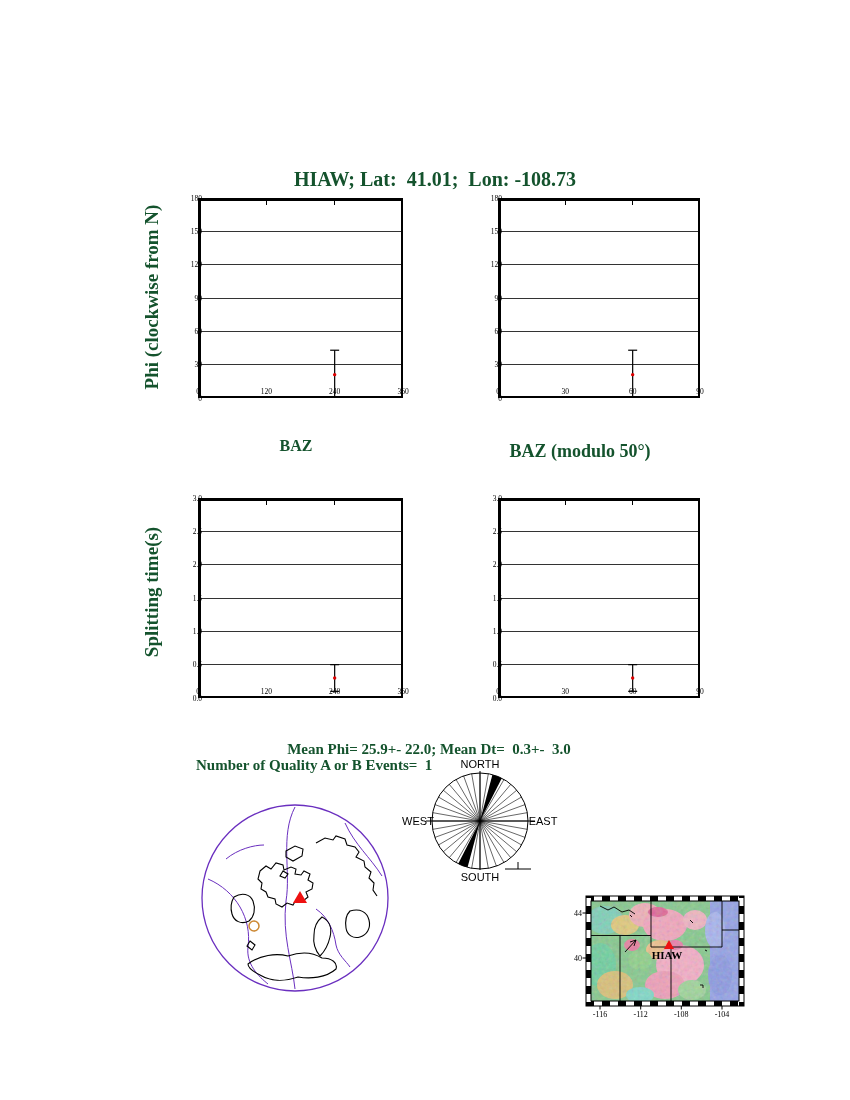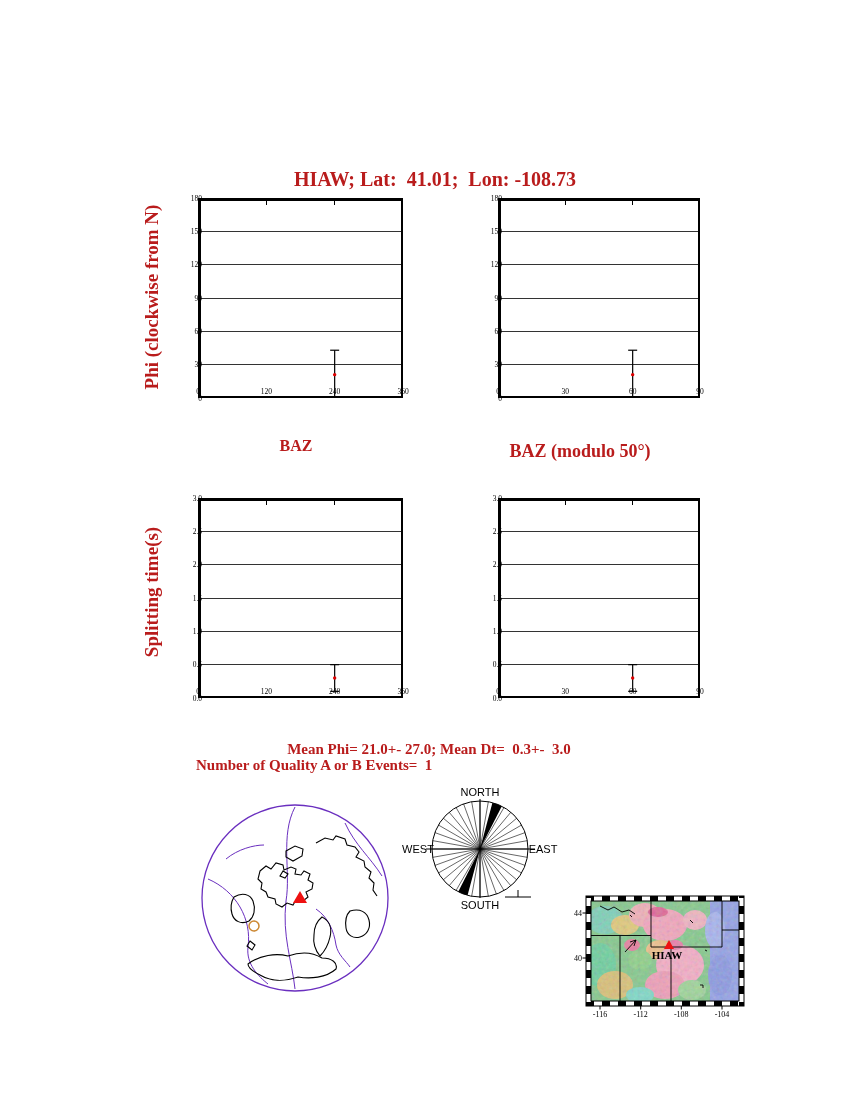--- a/index.html
+++ b/index.html
@@ -1,29 +1,29 @@
 <!DOCTYPE html>
 <html><head>
 <meta charset="utf-8">
 <style>
   html,body{margin:0;padding:0;background:#fff;}
   #page{position:relative;width:850px;height:1100px;background:#ffffff;
-        font-family:"Liberation Serif",serif;color:#b91c1c;overflow:hidden;}
+        font-family:"Liberation Serif",serif;color:#14532d;overflow:hidden;}
   .title{position:absolute;left:20px;top:168px;width:830px;text-align:center;
          font-weight:bold;font-size:20px;white-space:pre;}
   .rot{position:absolute;transform:translate(-50%,-50%) rotate(-90deg);
        font-weight:bold;font-size:19px;white-space:nowrap;}
   .xlabel{position:absolute;transform:translate(-50%,-50%);font-weight:bold;white-space:pre;}
   .plot{position:absolute;}
   .plot svg{overflow:visible;display:block;}
   .stats1{position:absolute;left:20px;top:741px;width:818px;text-align:center;
           font-weight:bold;font-size:15px;white-space:pre;}
   .stats2{position:absolute;left:196px;top:757px;font-weight:bold;font-size:15px;white-space:pre;}
   .globe{position:absolute;left:198px;top:801px;width:194px;height:194px;}
-  .rose{position:absolute;left:395px;top:780px;width:175px;height:135px;}
+  .rose{position:absolute;left:395px;top:752px;width:175px;height:135px;}
   .topo{position:absolute;left:570px;top:890px;width:180px;height:130px;}
   svg text{fill:#000;}
 </style>
 </head>
 <body>
 
 <div id="page">
 
   <div class="title">HIAW; Lat:  41.01;  Lon: -108.73</div>
 
@@ -133,21 +133,21 @@
         <line x1="134.66666666666666" y1="193.33333333333334" x2="134.66666666666666" y2="166.66666666666669" stroke="#000" stroke-width="1.2"></line>
         <line x1="130.16666666666666" y1="166.66666666666669" x2="139.16666666666666" y2="166.66666666666669" stroke="#000" stroke-width="1.2"></line>
         <line x1="130.16666666666666" y1="193.33333333333334" x2="139.16666666666666" y2="193.33333333333334" stroke="#000" stroke-width="1.2"></line>
         <circle cx="134.66666666666666" cy="180" r="1.7" fill="#dd0000"></circle>
       </svg>
     </div>
 
   <div class="xlabel" style="left:296px;top:446px;font-size:16px;">BAZ</div>
   <div class="xlabel" style="left:580px;top:451px;font-size:18px;">BAZ (modulo 50°)</div>
 
-  <div class="stats1">Mean Phi= 21.0+- 27.0; Mean Dt=  0.3+-  3.0</div>
+  <div class="stats1">Mean Phi= 25.9+- 22.0; Mean Dt=  0.3+-  3.0</div>
   <div class="stats2">Number of Quality A or B Events=  1</div>
 
   <div class="globe">
     <svg width="194" height="194" viewBox="0 0 194 194">
       <circle cx="97" cy="97" r="93" fill="none" stroke="#6a2fbf" stroke-width="1.3"></circle>
 
       <g stroke="#6a2fbf" fill="none" stroke-width="1">
         <path d="M97,6 C82,35 93,70 88,100 C84,135 94,160 97,188"></path>
         <path d="M10,78 C38,90 54,118 50,146 C48,163 60,175 70,183"></path>
         <path d="M147,22 C157,44 172,56 184,75"></path>

